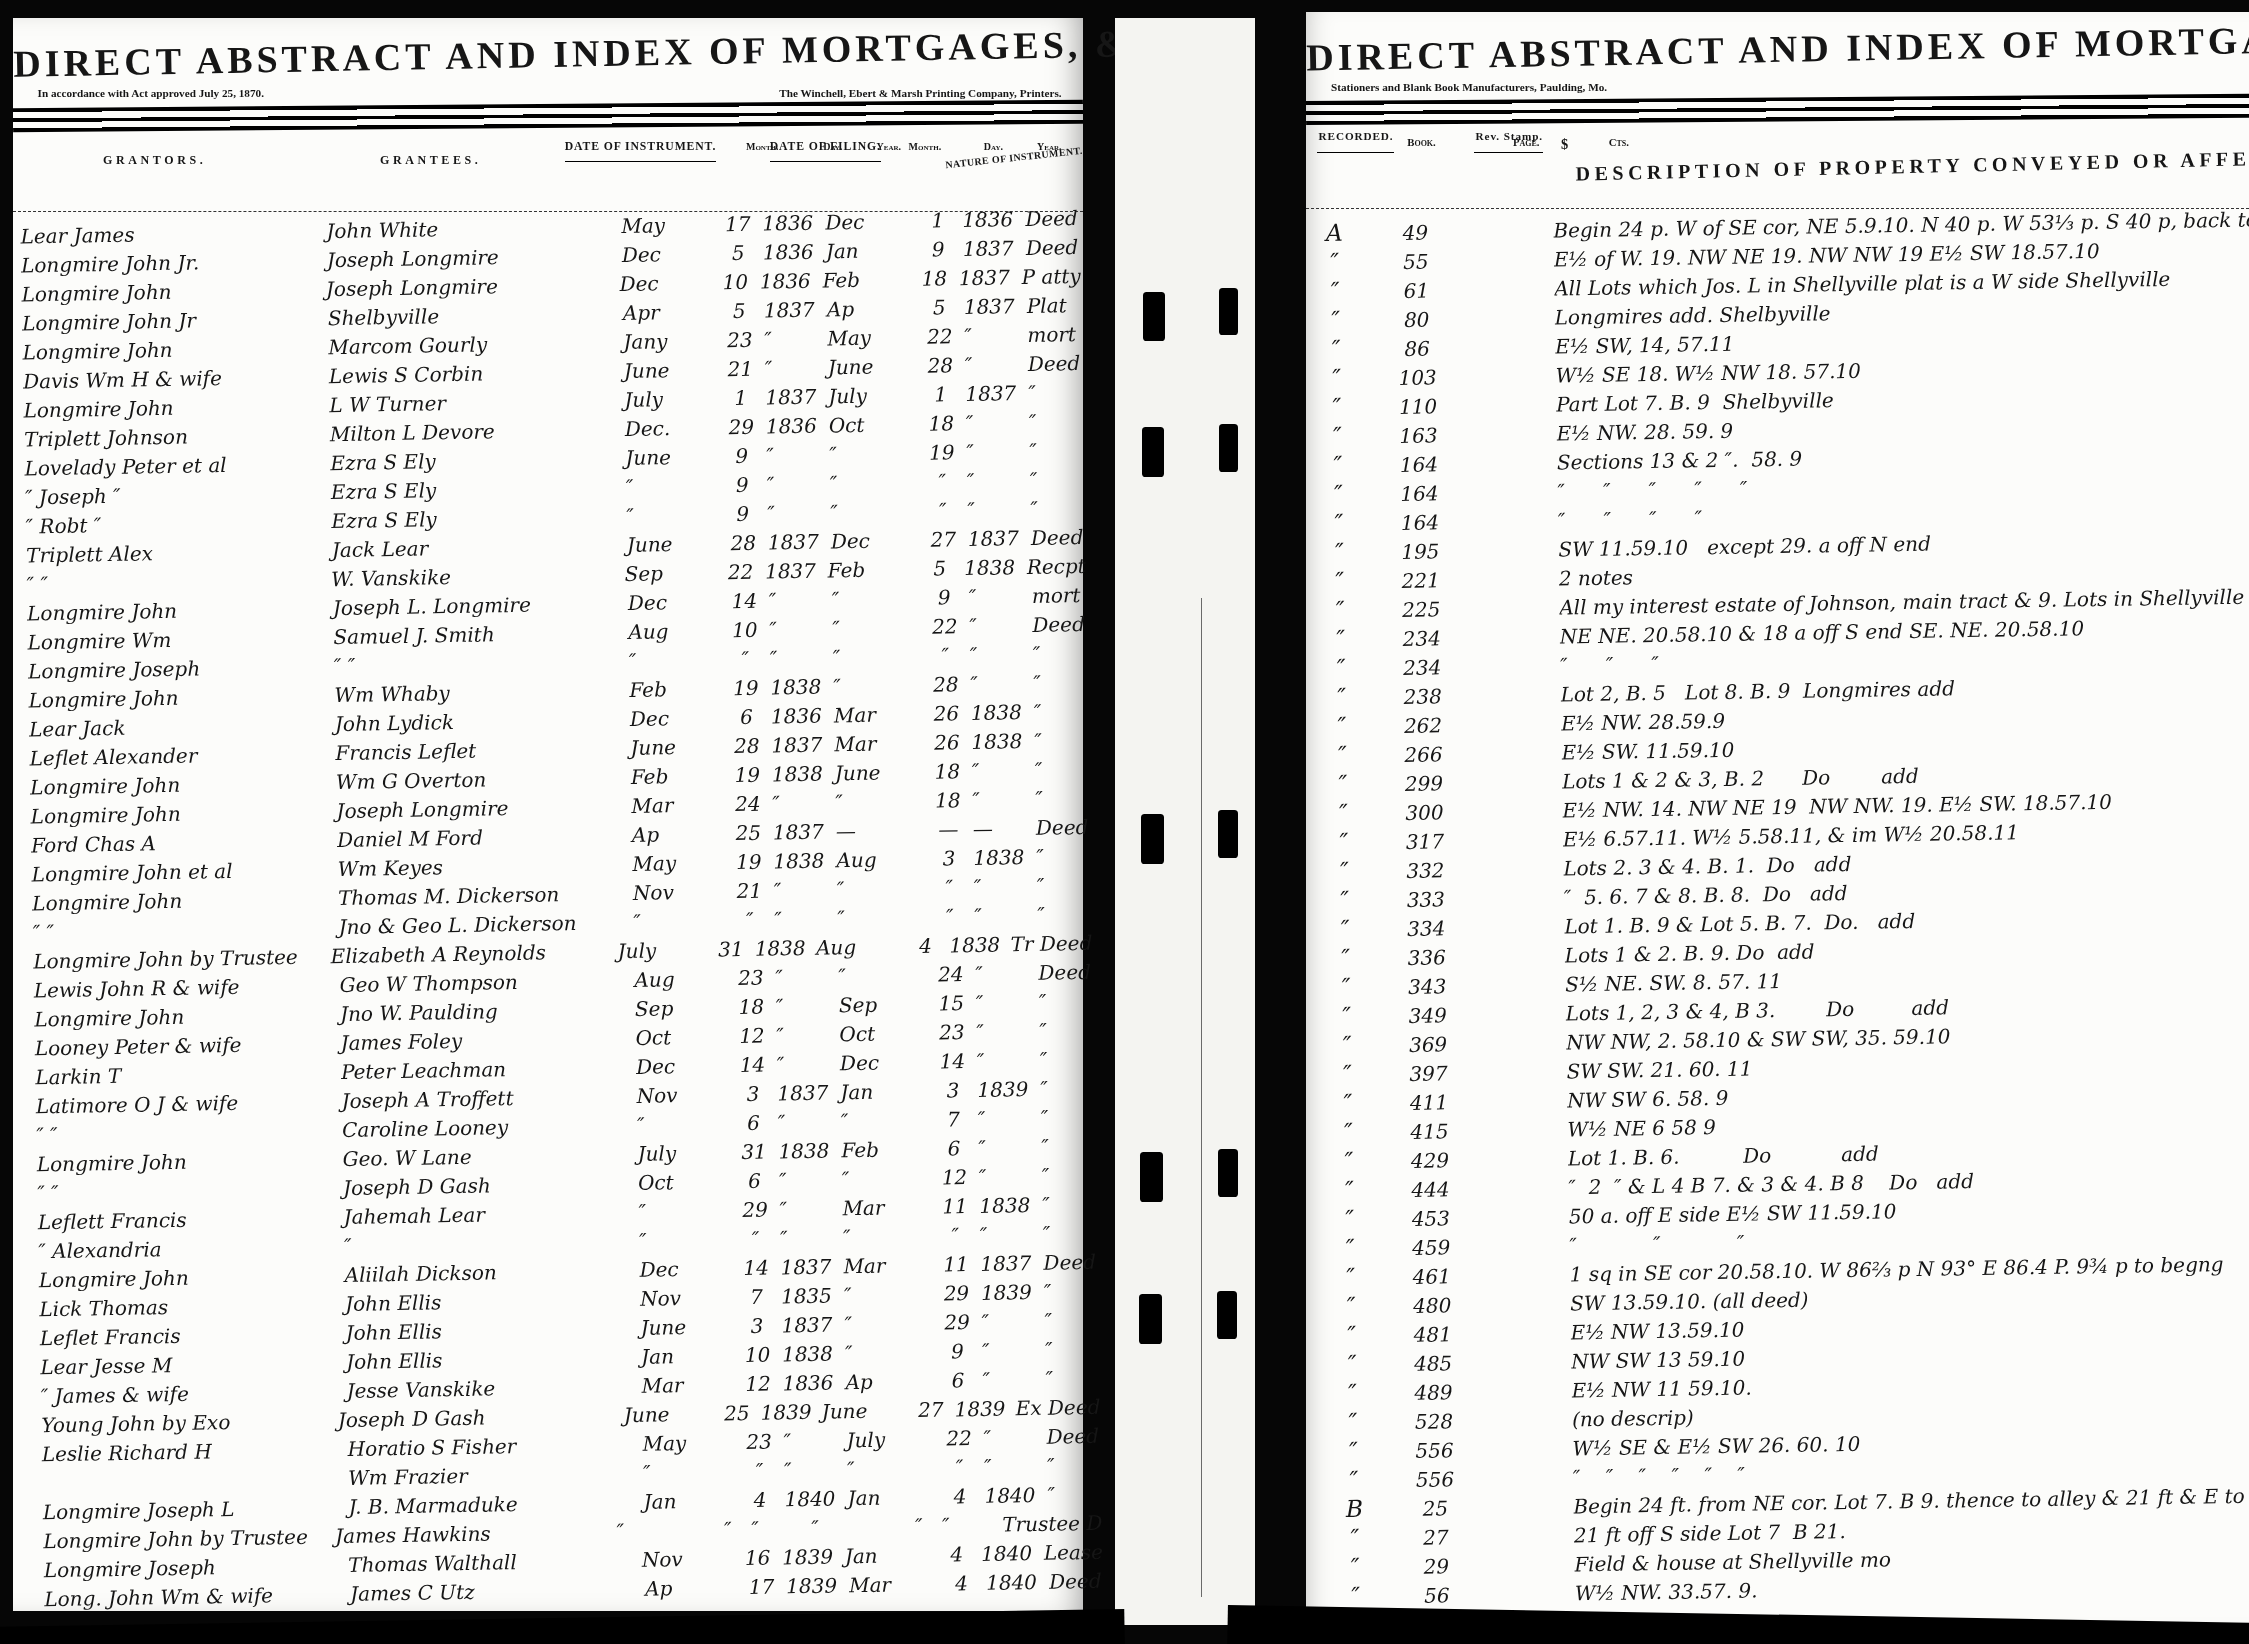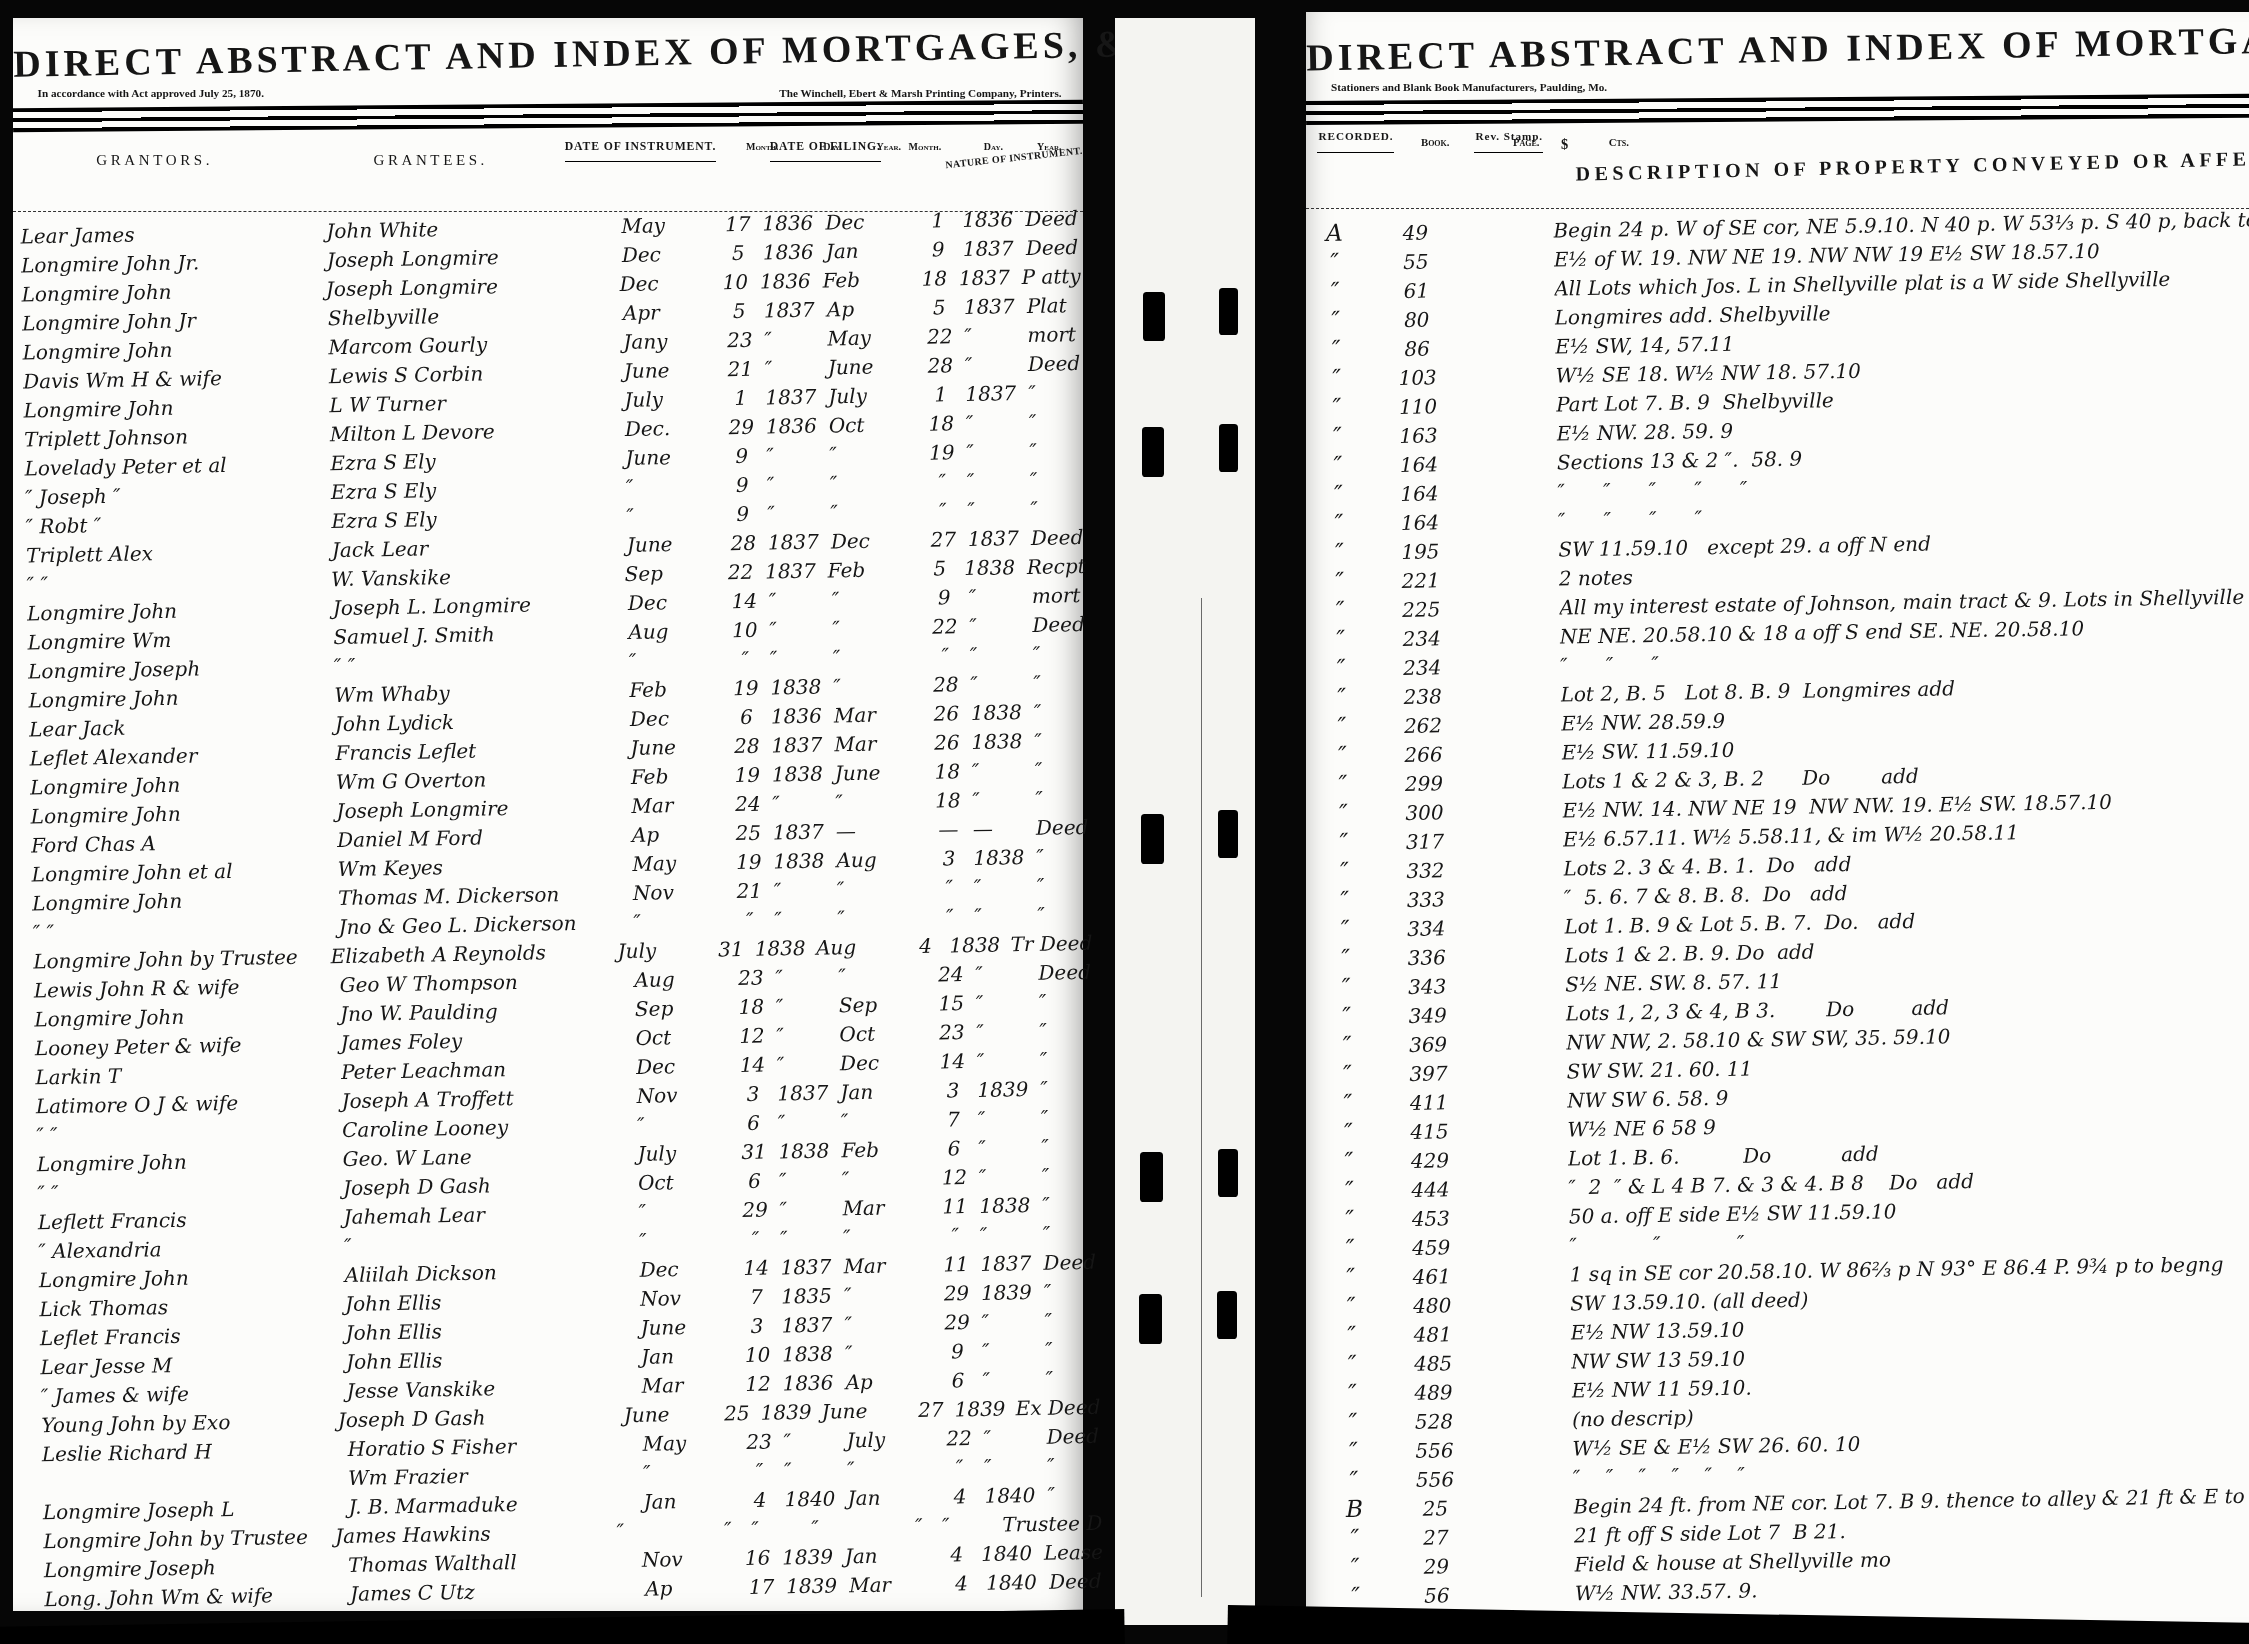--- a/index.html
+++ b/index.html
@@ -23,21 +23,21 @@
   .ph h1{margin:0;font-size:38px;font-weight:700;letter-spacing:4px;white-space:nowrap;}
   .subrow{display:flex;justify-content:space-between;align-items:flex-end;
           padding:11.7px 21px 2.7px 25px;font-size:11.2px;font-weight:700;}
   .subrow .only-left{margin-right:auto;}
   .rules{height:24px;margin-top:1.8px;transform:rotate(-0.45deg);
          background:repeating-linear-gradient(to bottom,#000 0 4px,transparent 4px 10.3px,#000 10.3px 14px,transparent 14px 20px,#000 20px 24px);}
   .smallcap{font-variant:small-caps;font-weight:700;}
   .lcols{display:flex;align-items:flex-start;height:77px;padding-top:6.3px;
          border-bottom:1.8px dashed #333;}
   .hcent{display:flex;align-items:center;justify-content:center;height:54px;
-         font-size:15px;font-weight:400;letter-spacing:3.6px;}
+         font-size:12px;font-weight:700;letter-spacing:3.6px;}
   .grp{display:flex;flex-direction:row;}
   .grp .glabel{font-size:11.7px;font-weight:700;letter-spacing:0.9px;
          border-bottom:1.8px solid #000;padding:6.3px 0 8px 0;white-space:nowrap;}
   .grp .gsubs{display:flex;padding-top:7.2px;font-size:10px;}
   .nature-h{font-size:10px;font-weight:700;letter-spacing:0.4px;white-space:nowrap;
          transform:rotate(-6deg);margin:18px 0 0 -25px;}
 
   
   .hw{font-family:"DejaVu Serif",serif;font-style:italic;}
   .lrows{transform:rotate(-1deg);transform-origin:36px 0;padding-top:11.7px;}
@@ -705,21 +705,21 @@
     </header>
     <div class="subrow">
       <span class="only-left">Stationers and Blank Book Manufacturers, Paulding, Mo.</span>
     </div>
     <div class="rules"></div>
 
     <div class="rcols">
       <div class="rec-grp grp">
         <div class="glabel">RECORDED.</div>
         <div class="gsubs smallcap">
-          <span style="width:56px;text-align:right">Book.</span>
+          <span style="width:56px;text-align:center">Book.</span>
           <span style="width:90px;text-align:right">Page.</span>
         </div>
       </div>
       <div class="stamp-grp grp">
         <div class="glabel">Rev. Stamp.</div>
         <div class="gsubs">
           <span style="width:43px;text-align:center;font-size:14.4px;font-weight:700">$</span>
           <span class="smallcap" style="width:43px;text-align:right">Cts.</span>
         </div>
       </div>

